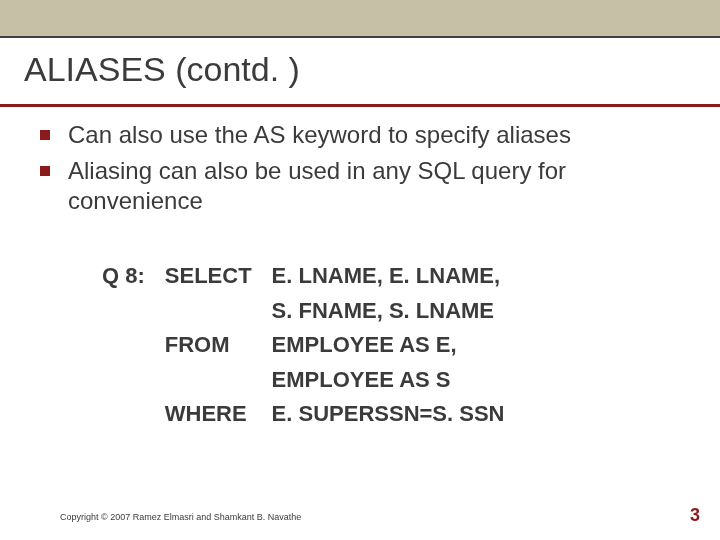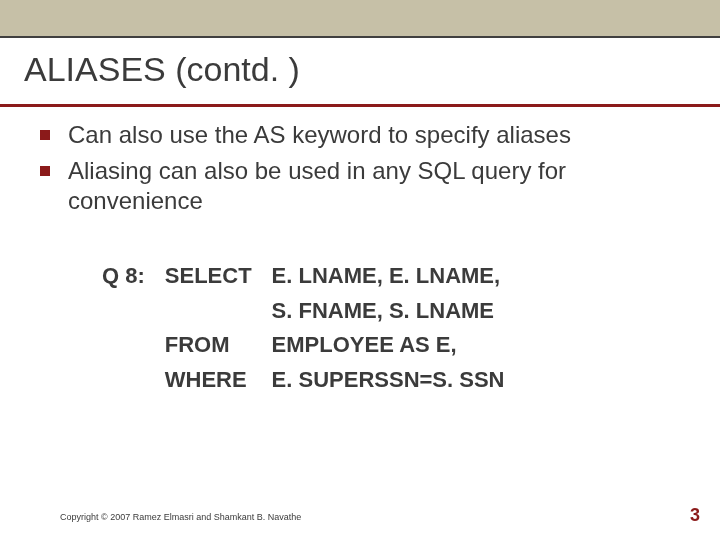--- a/index.html
+++ b/index.html
@@ -130,20 +130,25 @@
         <td></td>
         <td>S. FNAME, S. LNAME</td>
       </tr>
       <tr>
         <td></td>
         <td>FROM</td>
         <td>EMPLOYEE AS E,</td>
       </tr>
       <tr>
         <td></td>
+        <td></td>
+        <td>EMPLOYEE AS S</td>
+      </tr>
+      <tr>
+        <td></td>
         <td>WHERE</td>
         <td>E. SUPERSSN=S. SSN</td>
       </tr>
     </tbody>
       </table>
   </div>
 
   <div class="copyright">Copyright © 2007 Ramez Elmasri and Shamkant B. Navathe</div>
   <div class="pagenum">3</div>
 

